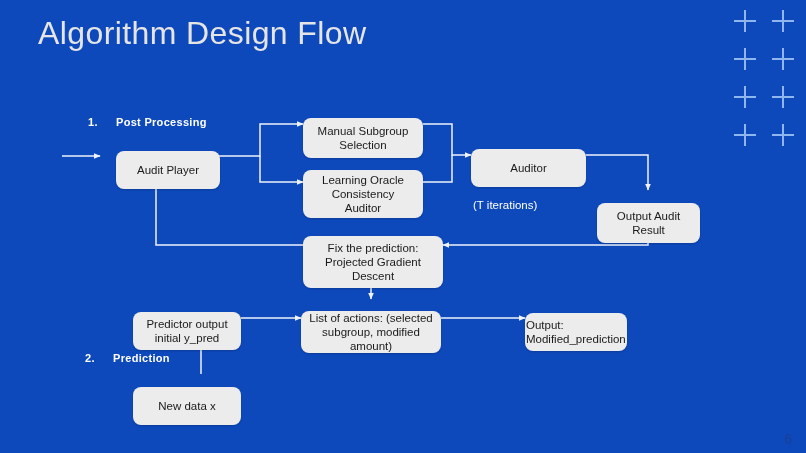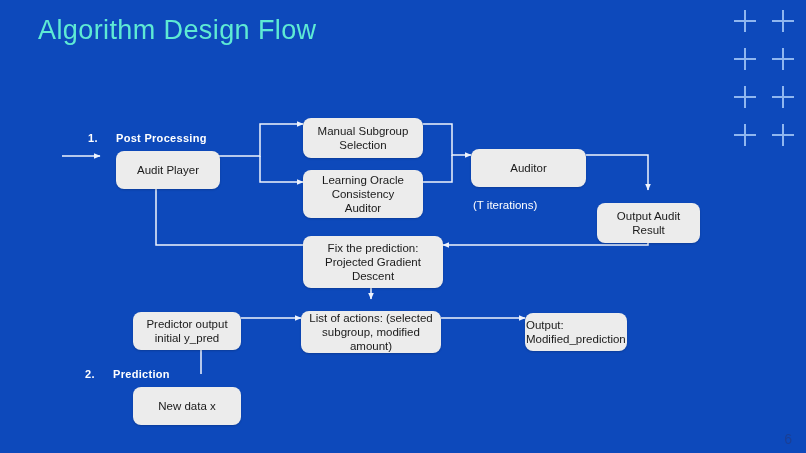--- a/index.html
+++ b/index.html
@@ -16,24 +16,24 @@
     overflow: hidden;
     font-family: "Liberation Sans", sans-serif;
     -webkit-font-smoothing: antialiased;
   }
 
   
   #slide-title {
     position: absolute;
     left: 38px;
     top: 15px;
-    font-size: 27px;
+    font-size: 32px;
     font-weight: 300;
     letter-spacing: 0.4px;
-    color: #5eead4;
+    color: #e5e5e5;
     white-space: nowrap;
   }
 
   
   .plus-grid {
     position: absolute;
     right: 4px;
     top: 2px;
     display: grid;
     grid-template-columns: 38px 38px;
@@ -74,21 +74,20 @@
   }
 
   
   .section-label {
     position: absolute;
     color: #ffffff;
     font-size: 11px;
     font-weight: bold;
     letter-spacing: 0.3px;
     white-space: nowrap;
-    margin-top: 16px;
   }
   .section-label .num {
     display: inline-block;
     width: 28px;
   }
 
   
   .note {
     position: absolute;
     color: #ffffff;

